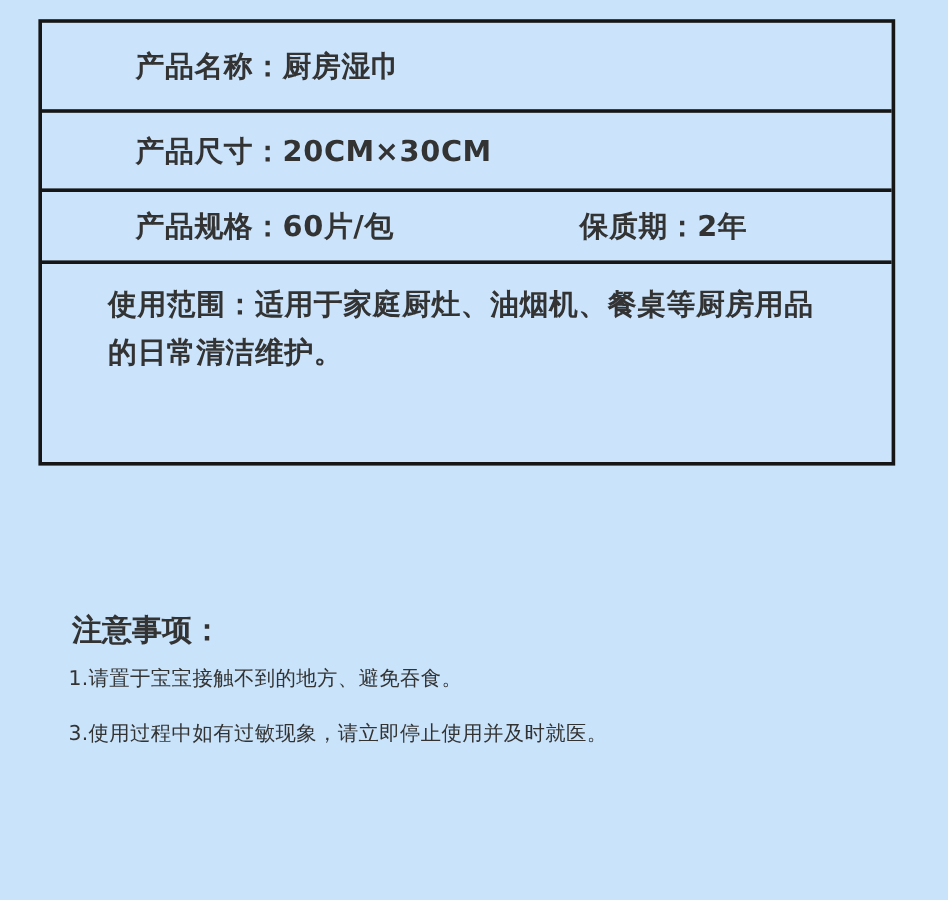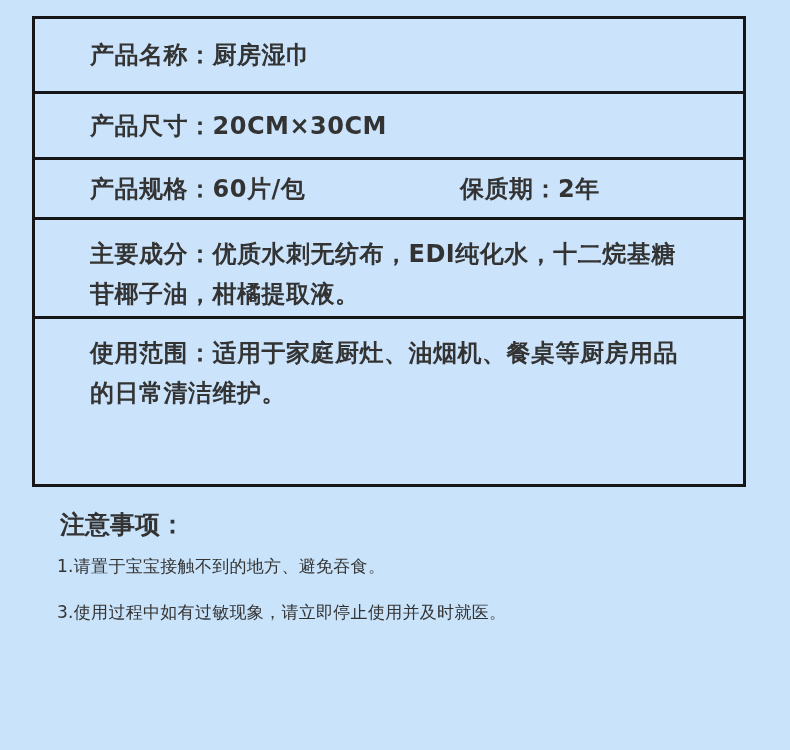--- a/index.html
+++ b/index.html
@@ -20,21 +20,21 @@
     left: 32px;
     top: 16px;
     width: 714px;
     border: 3px solid #161616;
     background: #cbe4fb;
   }
   .spec-row {
     border-top: 3px solid #161616;
     display: flex;
     align-items: center;
-    padding-left: 55px;
+    padding-left: 78px;
     font-size: 24px;
     font-weight: bold;
     letter-spacing: 0.5px;
     color: #333333;
   }
   .spec-row:first-child { border-top: none; }
   .row-h1 { height: 72px; }
   .row-h2 { height: 66px; }
   .row-h3 { height: 60px; }
   .spec-pair-first { width: 370px; flex: 0 0 370px; }
@@ -90,23 +90,20 @@
 
   <div class="spec-row row-h3">
     <div class="spec-pair spec-pair-first">
       <span class="spec-label">产品规格：</span><span class="spec-value">60片/包</span>
     </div>
     <div class="spec-pair">
       <span class="spec-label">保质期：</span><span class="spec-value">2年</span>
     </div>
   </div>
 
-  <div class="spec-row para row-h4">
-    <span class="spec-label">主要成分：</span><span class="spec-value">优质水刺无纺布，EDI纯化水，十二烷基糖苷椰子油，柑橘提取液。</span>
-  </div>
 
   <div class="spec-row para row-h5">
     <span class="spec-label">使用范围：</span><span class="spec-value">适用于家庭厨灶、油烟机、餐桌等厨房用品的日常清洁维护。</span>
   </div>
 
 </div>
 
 <div class="notes">
   <div class="notes-heading">注意事项：</div>
   <div class="note-item">1.请置于宝宝接触不到的地方、避免吞食。</div>

